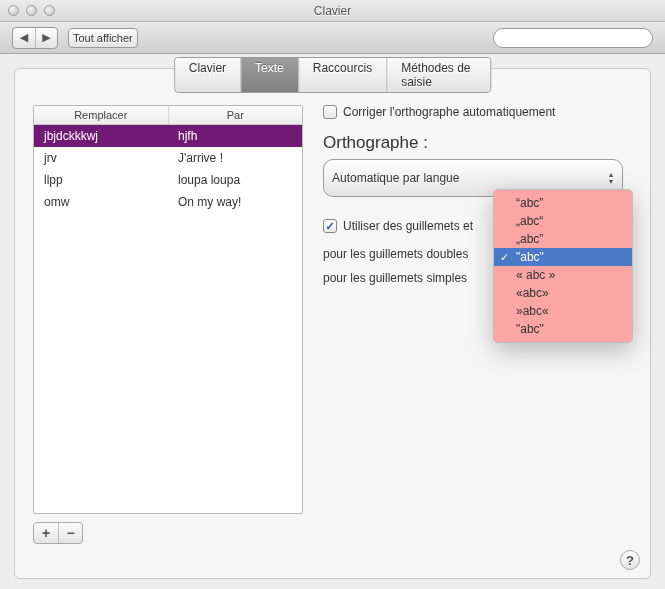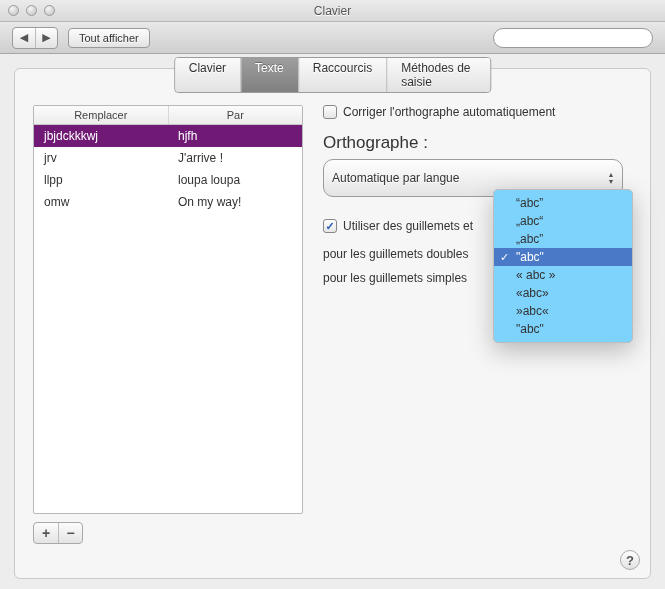--- a/index.html
+++ b/index.html
@@ -54,21 +54,21 @@
     box-shadow: 0 1px 0 #fff inset;
   }
   .navseg button {
     width: 22px; height: 20px; border: none; background: transparent;
     font-size: 11px; color: #555;
     display:flex;align-items:center;justify-content:center;
   }
   .navseg button + button { border-left: 1px solid #bbb; }
   .tb-btn {
     height: 20px;
-    padding: 0 10px;
+    padding: 0 4px;
     border: 1px solid #999;
     border-radius: 4px;
     background: linear-gradient(#fdfdfd,#e3e3e3);
     font-size: 11px; color: #333;
     text-shadow: 0 1px 0 #fff;
   }
   .spacer { flex: 1; }
   .search {
     width: 160px; height: 20px;
     border: 1px solid #999;
@@ -204,21 +204,21 @@
     position:absolute; right:4px; top:2px; bottom:2px; width:14px;
     display:flex; flex-direction:column; align-items:center; justify-content:center;
     font-size:7px; color:#555; line-height:7px;
   }
   .right .line { font-size:12px; margin: 14px 16px 4px 0; }
   
   .menu {
     position:absolute;
     left: 170px; top: 84px;
     width: 140px;
-    background: #7dd3fc;
+    background: #fca5a5;
     border: 1px solid #bdbdbd;
     border-radius: 5px;
     box-shadow: 0 8px 24px rgba(0,0,0,.25);
     padding: 4px 0;
     z-index: 100;
   }
   .mitem {
     display:flex; align-items:center;
     height: 18px;
     padding: 0 10px 0 22px;

